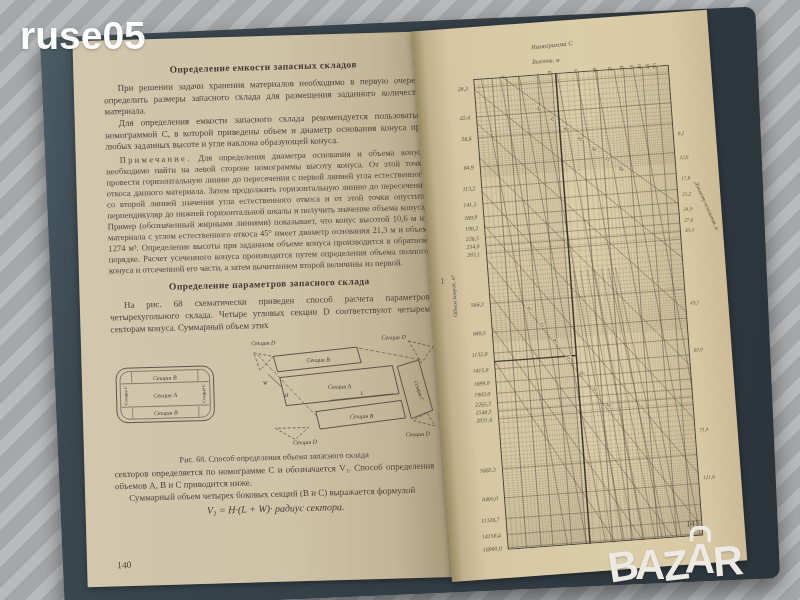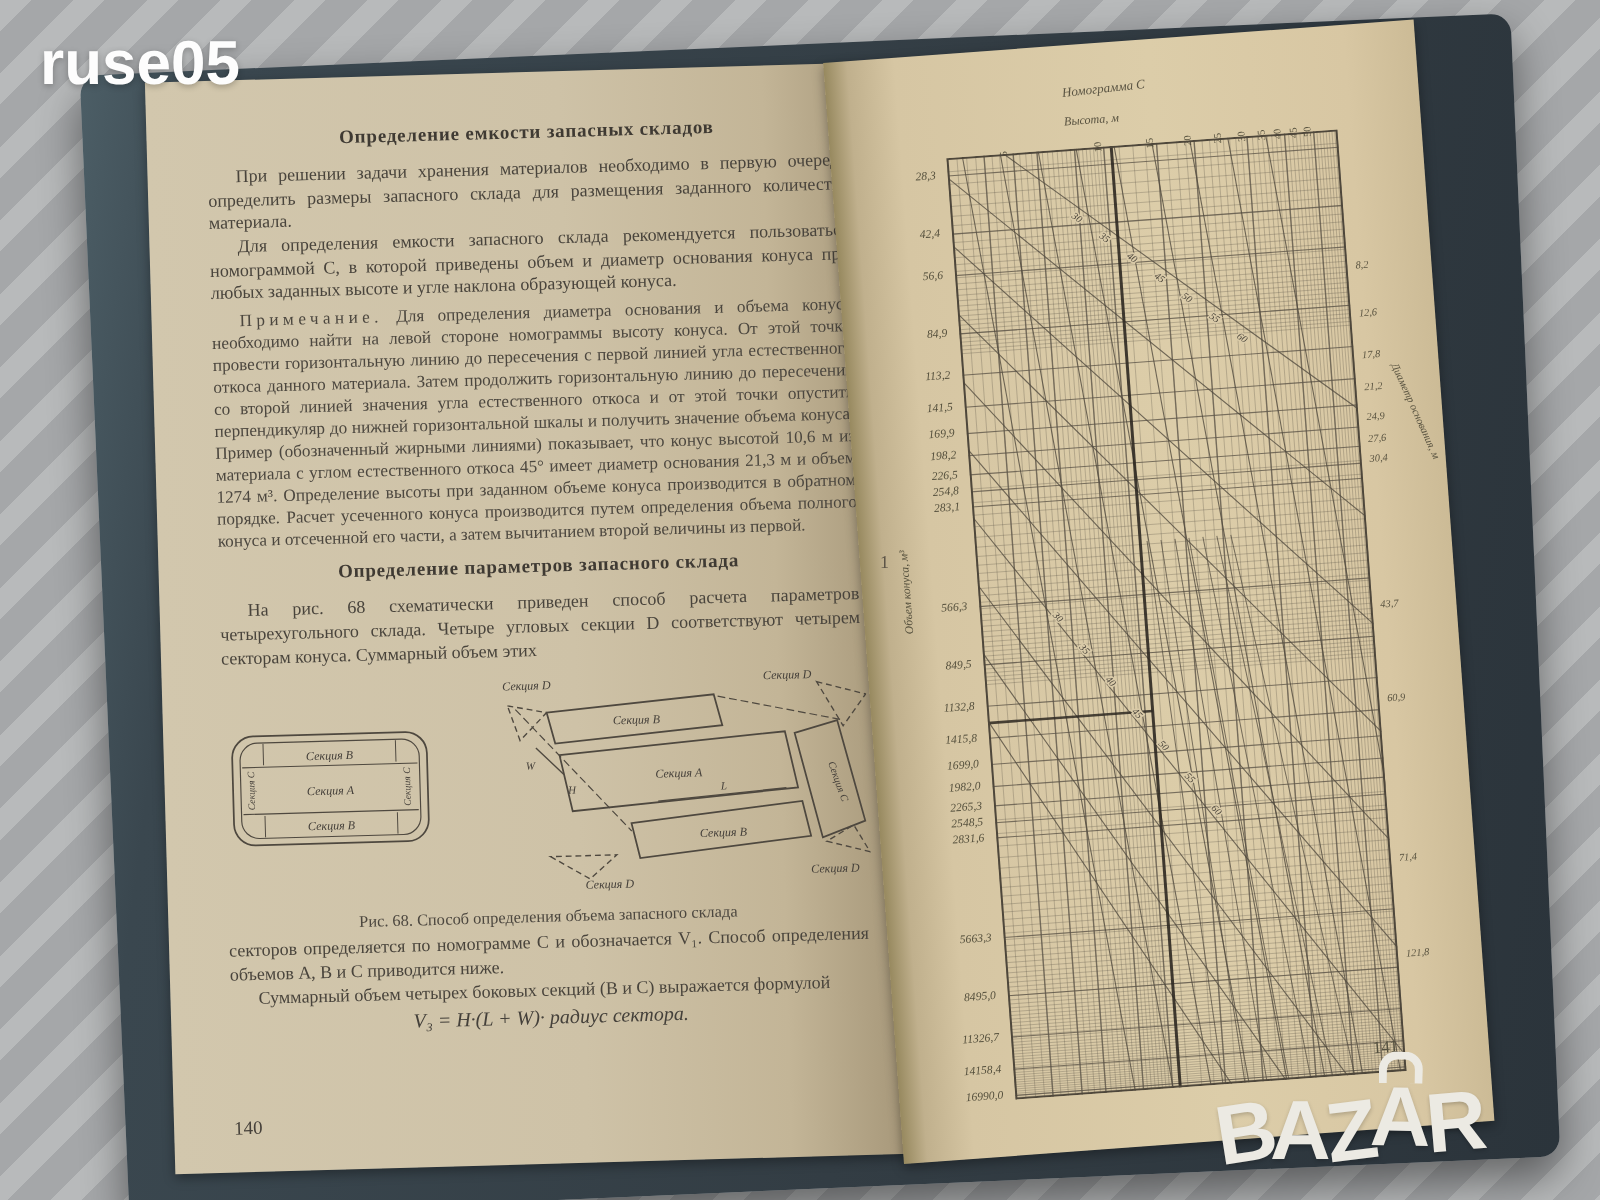--- a/index.html
+++ b/index.html
@@ -37,21 +37,21 @@
   .left-axis-label{position:absolute;left:20px;top:288px;font-size:5.8px;font-style:italic;color:#55503d;
     transform:rotate(-90deg);transform-origin:left top;white-space:nowrap;}
   .top-ticks{position:absolute;left:58px;top:12px;width:196px;height:40px;}
   .top-ticks span{position:absolute;bottom:0;font-size:5.2px;color:#55503d;transform:rotate(-90deg);transform-origin:center bottom;}
   .right-ticks{position:absolute;left:258px;top:52px;width:34px;height:472px;}
   .right-ticks span{position:absolute;left:0;font-size:5.2px;color:#5a5441;font-style:italic;white-space:nowrap;}
   .right-axis-label{position:absolute;left:276px;top:170px;font-size:5.4px;font-style:italic;color:#5a5441;
     transform:rotate(70deg);transform-origin:left top;white-space:nowrap;}
   
   .wm-seller{position:absolute;left:20px;top:14px;z-index:30;color:#fdfdfd;font-family:"Liberation Sans",sans-serif;
-    font-weight:bold;font-size:31px;text-shadow:0 1px 3px rgba(0,0,0,.25);}
+    font-weight:bold;font-size:39px;text-shadow:0 1px 3px rgba(0,0,0,.25);}
   .wm-logo{position:absolute;left:608px;top:540px;z-index:30;transform:rotate(-3deg);
     font-family:"Liberation Sans",sans-serif;font-weight:800;font-size:42px;color:#eceae3;letter-spacing:-3px;
     text-shadow:0 1px 2px rgba(0,0,0,.2);}
   .wm-logo b{display:inline-block;font-weight:800;}
   .wm-logo .l1{transform:rotate(-6deg);} .wm-logo .l2{transform:rotate(3deg);}
   .wm-logo .l3{transform:rotate(-4deg) translateY(2px);} .wm-logo .l4{position:relative;transform:rotate(4deg) translateY(-4px);}
   .wm-logo .l5{transform:rotate(-2deg);}
   .handle{position:absolute;left:4px;top:-9px;width:14px;height:12px;border:4px solid #eceae3;border-bottom:none;
     border-radius:9px 9px 0 0;}
   .pencil-mark{position:absolute;left:440px;top:276px;font-size:9px;color:#3d3731;opacity:.75;z-index:5;}

